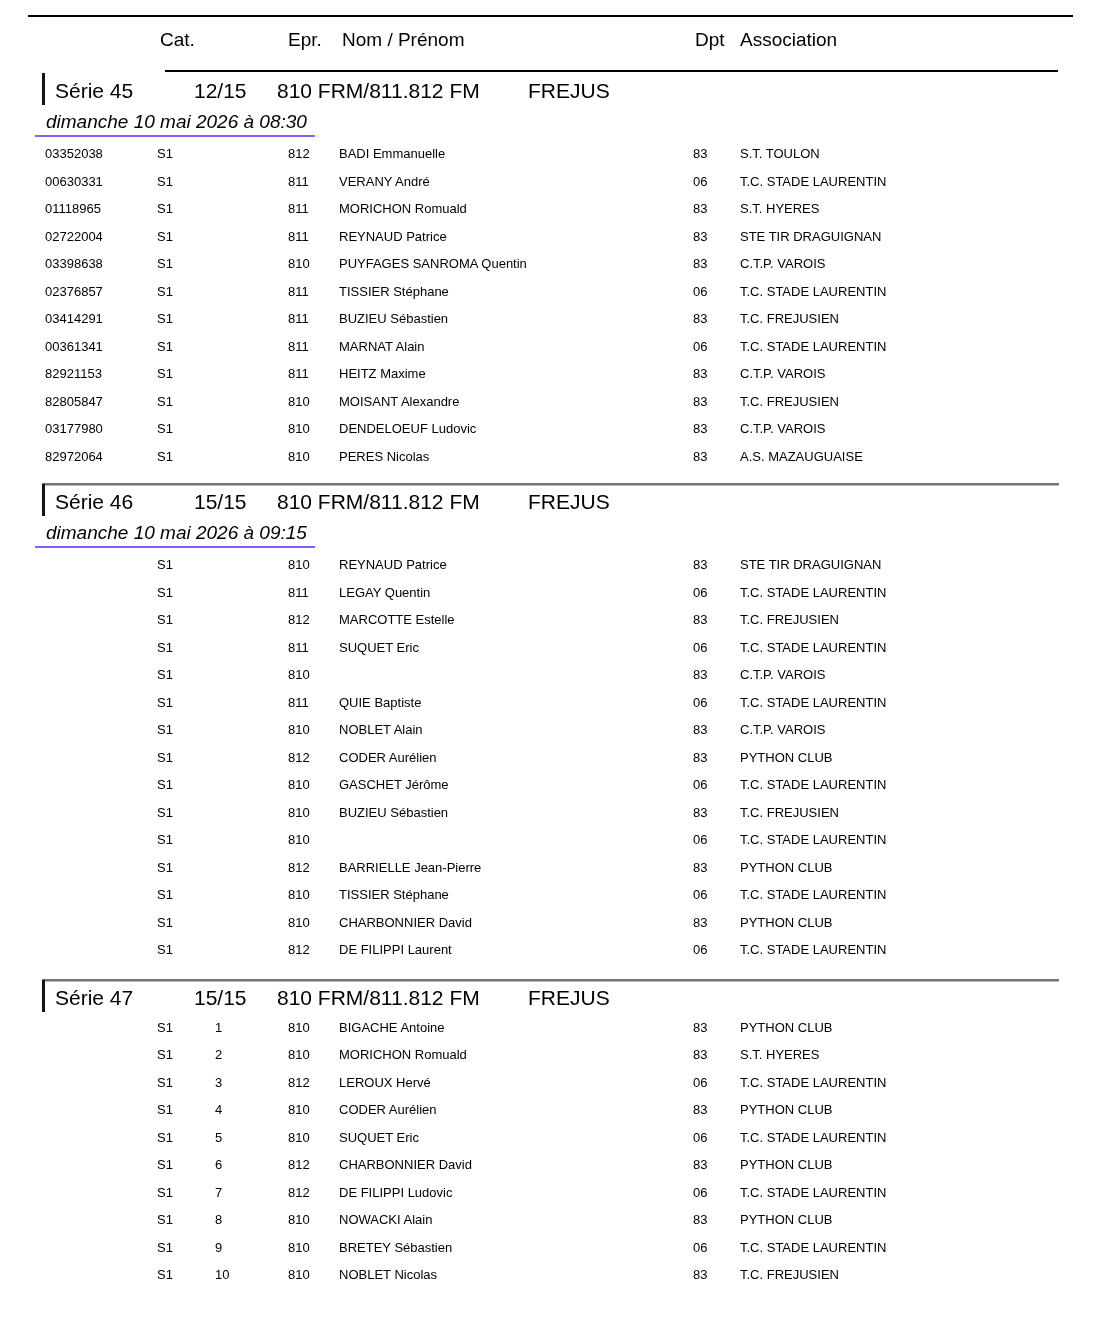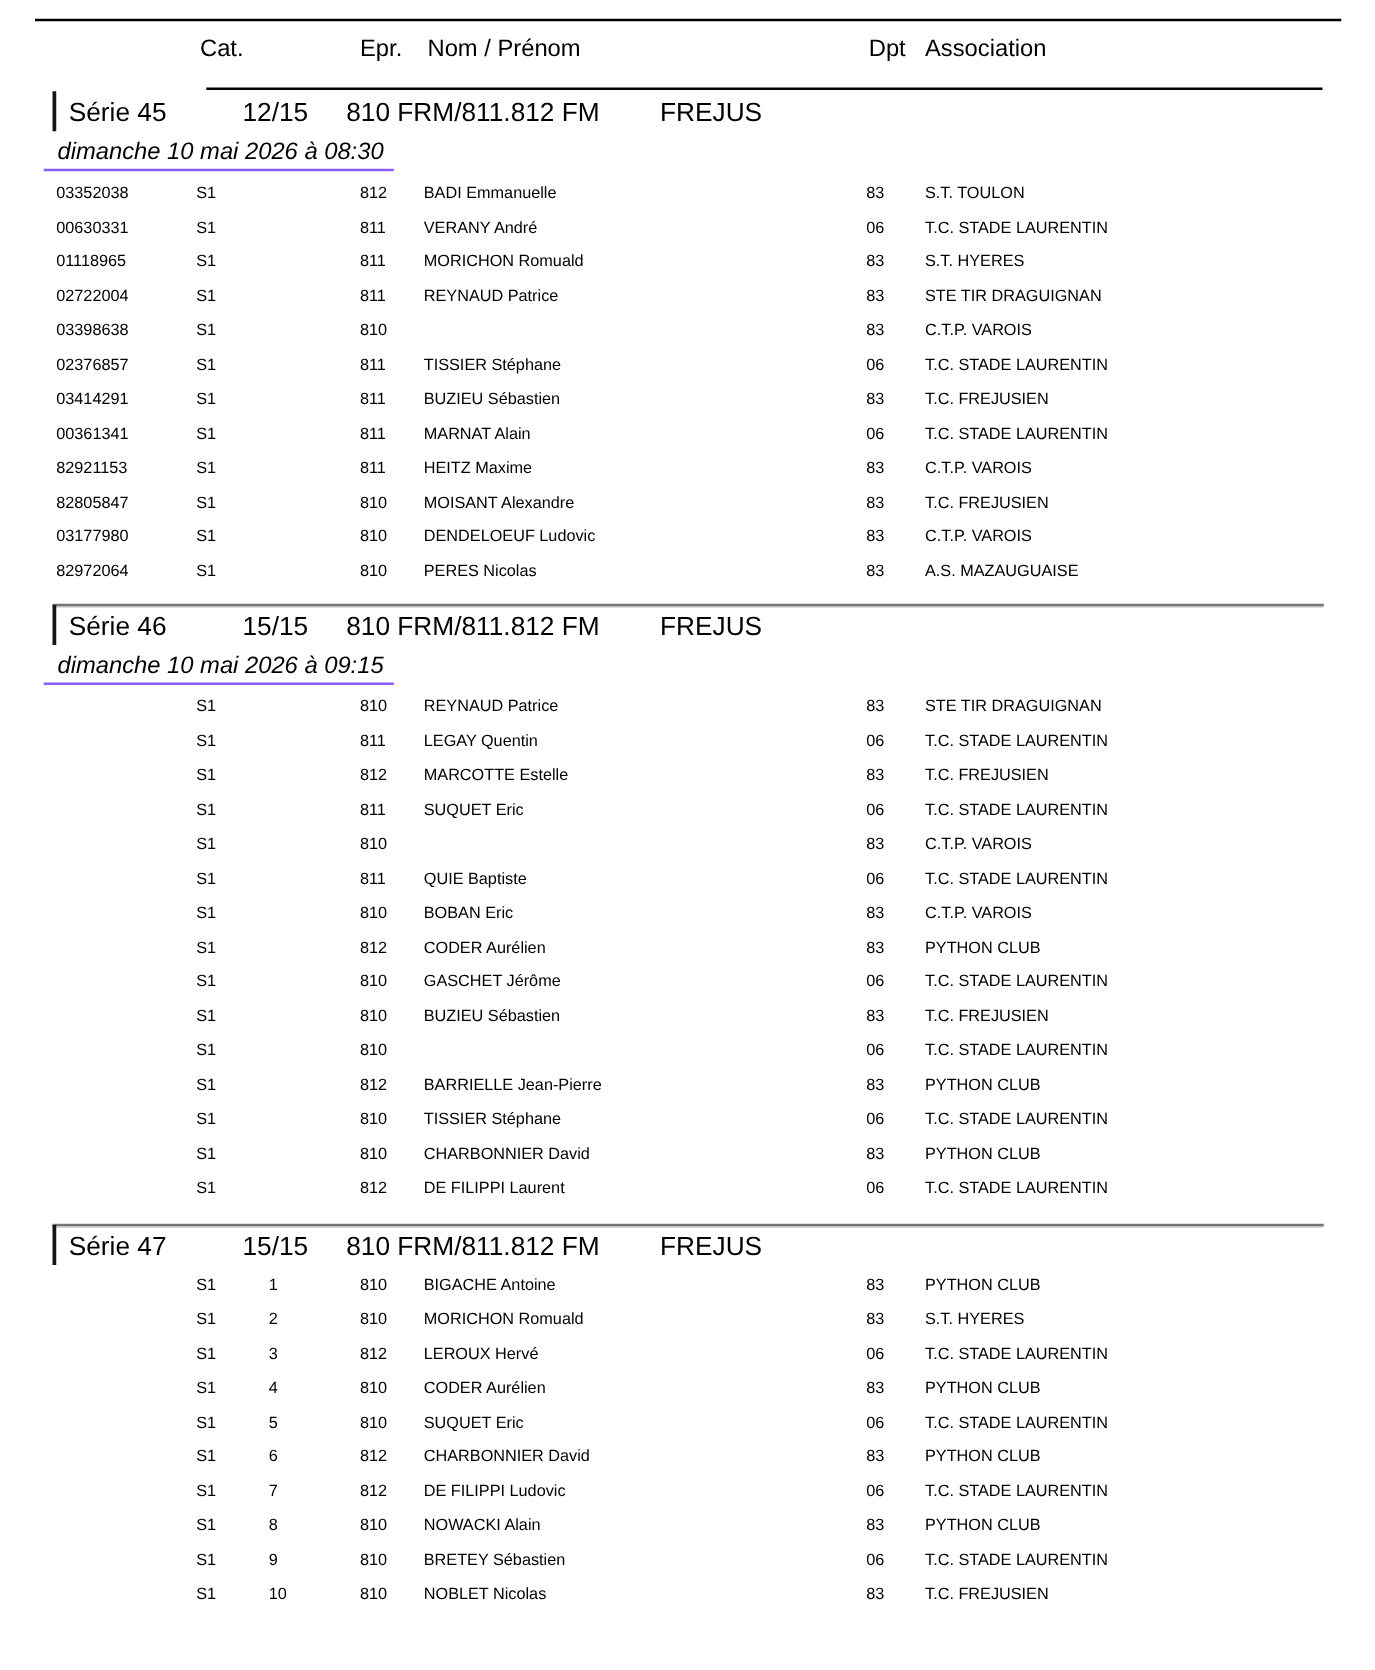--- a/index.html
+++ b/index.html
@@ -128,20 +128,21 @@
       <span class="c-name">REYNAUD Patrice</span>
       <span class="c-dpt">83</span>
       <span class="c-assoc">STE TIR DRAGUIGNAN</span>
     </div>
 
     <div class="row">
       <span class="c-lic">03398638</span>
       <span class="c-cat">S1</span>
       <span class="c-place"></span>
       <span class="c-epr">810</span>
+      <span class="c-name">PUYFAGES SANROMA Quentin</span>
       <span class="c-dpt">83</span>
       <span class="c-assoc">C.T.P. VAROIS</span>
     </div>
 
     <div class="row">
       <span class="c-lic">02376857</span>
       <span class="c-cat">S1</span>
       <span class="c-place"></span>
       <span class="c-epr">811</span>
       <span class="c-name">TISSIER Stéphane</span>
@@ -281,21 +282,21 @@
       <span class="c-name">QUIE Baptiste</span>
       <span class="c-dpt">06</span>
       <span class="c-assoc">T.C. STADE LAURENTIN</span>
     </div>
 
     <div class="row">
       <span class="c-lic"></span>
       <span class="c-cat">S1</span>
       <span class="c-place"></span>
       <span class="c-epr">810</span>
-      <span class="c-name">BOBAN Eric</span>
+      <span class="c-name">NOBLET Alain</span>
       <span class="c-dpt">83</span>
       <span class="c-assoc">C.T.P. VAROIS</span>
     </div>
 
     <div class="row">
       <span class="c-lic"></span>
       <span class="c-cat">S1</span>
       <span class="c-place"></span>
       <span class="c-epr">812</span>
       <span class="c-name">CODER Aurélien</span>

